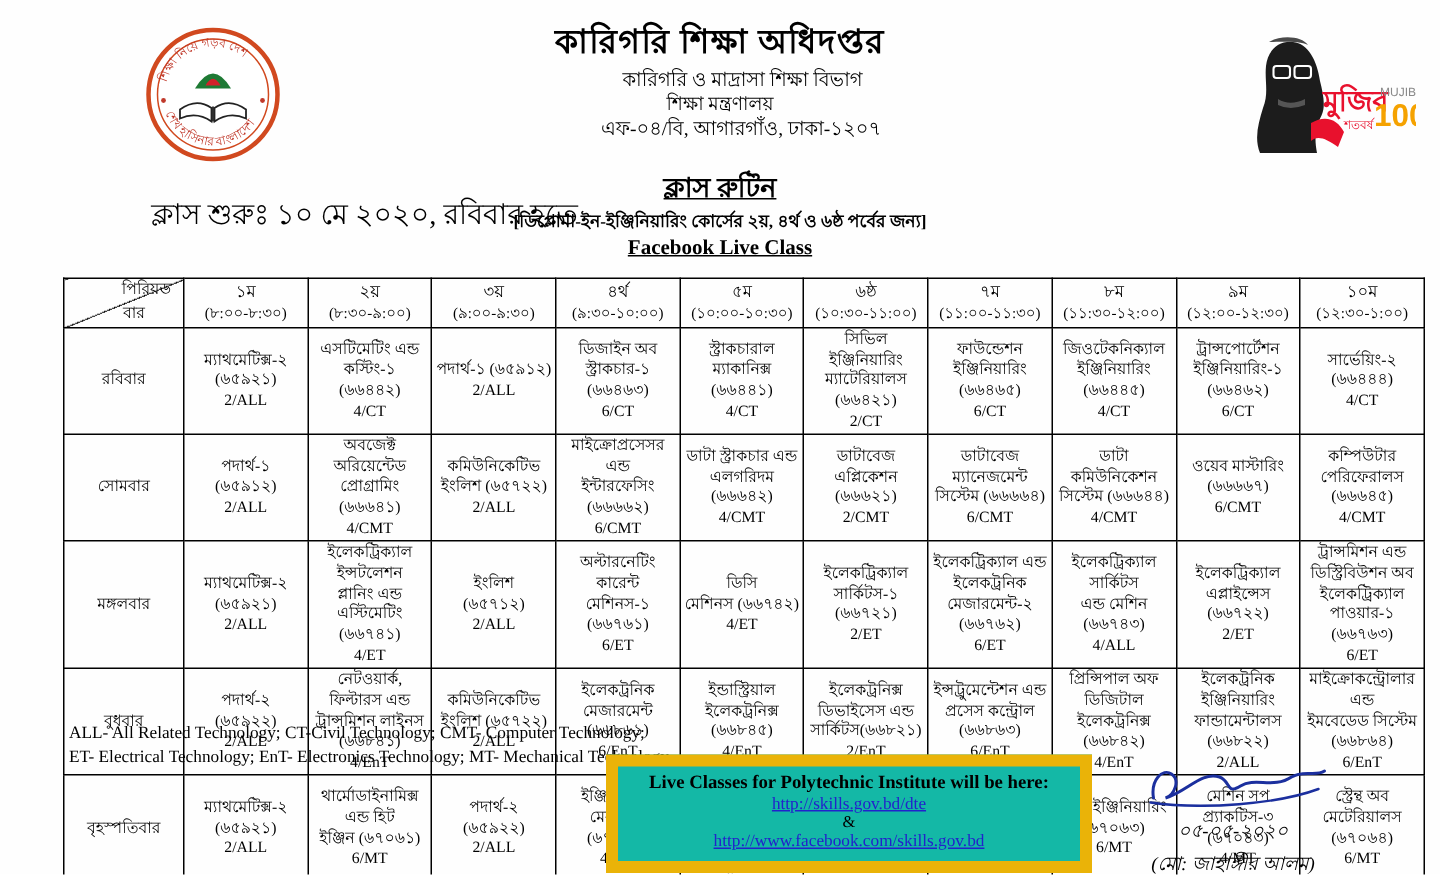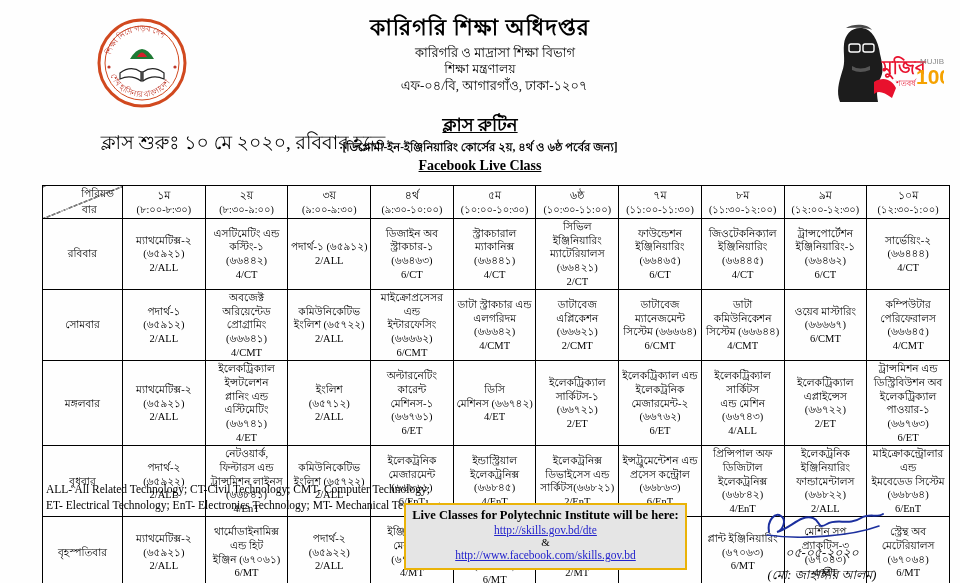--- a/index.html
+++ b/index.html
@@ -50,22 +50,22 @@
     background:linear-gradient(to bottom right,
       transparent 49.4%, #000 49.4%, #000 50.6%, transparent 50.6%); }
   .corner-top    { position:absolute; top:1px;  right:8px; font-size:10.5px; }
   .corner-bottom { position:absolute; bottom:1px; left:8px; font-size:10.5px;margin-left:31px; }
   .p-label { font-size:11px; }
   .p-time  { font-size:10px; }
 
   
   .legend { position:absolute; left:46px; top:482px; font-size:11.5px; line-height:1.35;
             font-family:"Liberation Serif","DejaVu Serif",serif; }
-  .live-box { position:absolute; left:404px; top:503px; width:283px;
-              border:2px solid #eab308; text-align:center; padding:3px 4px 7px; background:#e5e5e5; }
+  .live-box { position:absolute; left:404px; top:503px; width:324px;
+              border:8px solid #eab308; text-align:center; padding:3px 4px 7px; background:#14b8a6; }
   .live-box .box-title { font-size:12.5px; font-weight:bold; }
   .live-box a { color:#2222cc; text-decoration:underline; font-size:11.5px; display:block; margin-top:1px; }
   .live-box .amp { font-size:11px; }
 
   .sig-block { position:absolute; right:28px; top:508px; width:220px; text-align:center;font-style:italic; }
   .sig-date { font-size:12.5px; margin-top:2px; }
   .sig-name { font-size:12.5px; margin-top:2px; }
   .sig-role { font-size:12.5px; margin-top:2px; }
 </style>
 </head>

